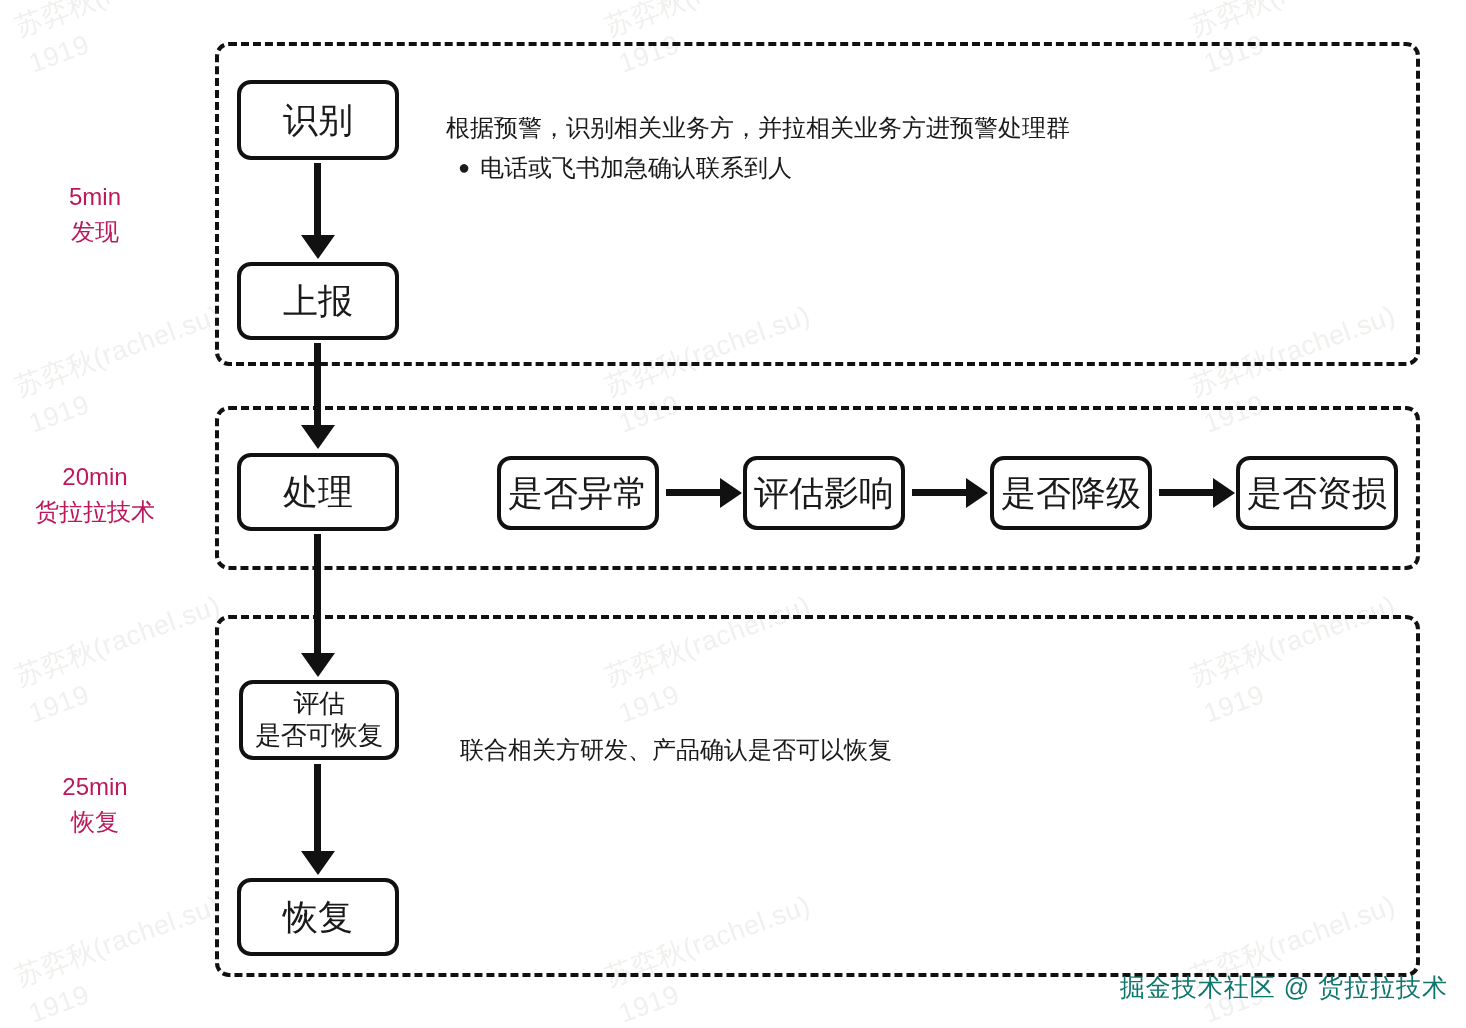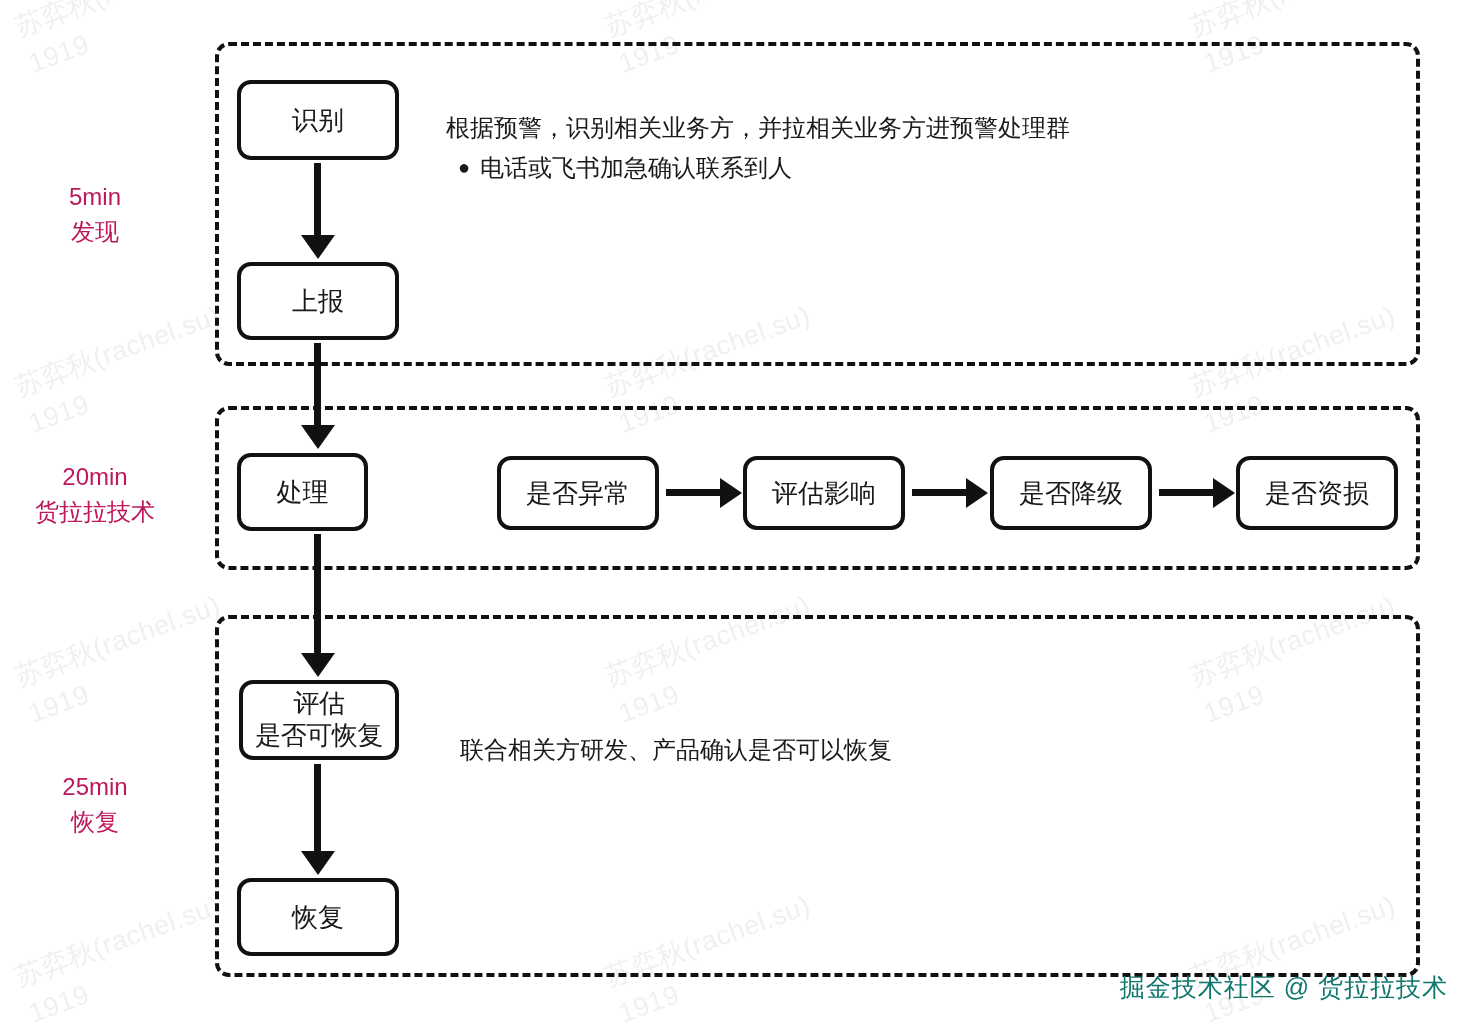--- a/index.html
+++ b/index.html
@@ -64,21 +64,21 @@
   
   .node {
     position: absolute;
     border: 4px solid #111;
     border-radius: 14px;
     background: #ffffff;
     display: flex;
     align-items: center;
     justify-content: center;
     text-align: center;
-    font-size: 26px;
+    font-size: 35px;
     color: #1a1a1a;
     line-height: 1.25;
     z-index: 4;
   }
   .node.two-line {
     font-size: 26px;
     line-height: 1.22;
     letter-spacing: -0.5px;
   }
   .node .nl { display:block; white-space: nowrap; }
@@ -211,21 +211,21 @@
       <div class="node" style="left: 237px; top: 80px; width: 162px; height: 80px;">
         <div>
           <span class="nl">识别</span>
         </div>
       </div>
       <div class="node" style="left: 237px; top: 262px; width: 162px; height: 78px;">
         <div>
           <span class="nl">上报</span>
         </div>
       </div>
-      <div class="node" style="left: 237px; top: 453px; width: 131px; height: 78px;">
+      <div class="node" style="left: 237px; top: 453px; width: 162px; height: 78px;">
         <div>
           <span class="nl">处理</span>
         </div>
       </div>
       <div class="node" style="left: 497px; top: 456px; width: 162px; height: 74px;">
         <div>
           <span class="nl">是否异常</span>
         </div>
       </div>
       <div class="node" style="left: 743px; top: 456px; width: 162px; height: 74px;">

